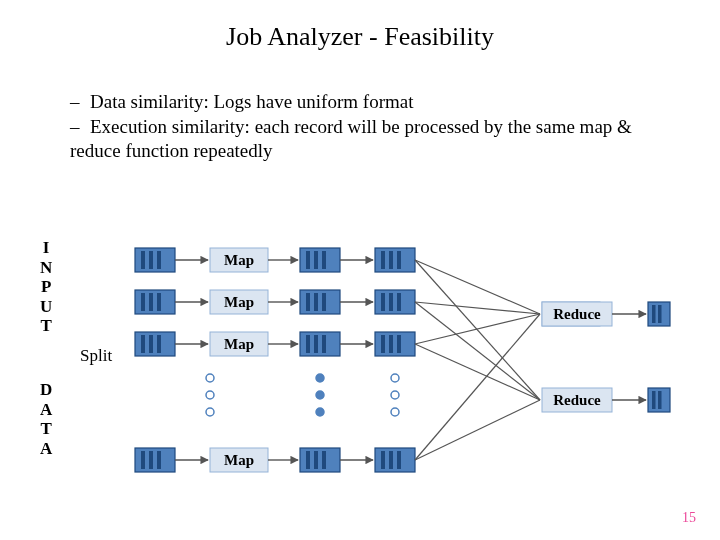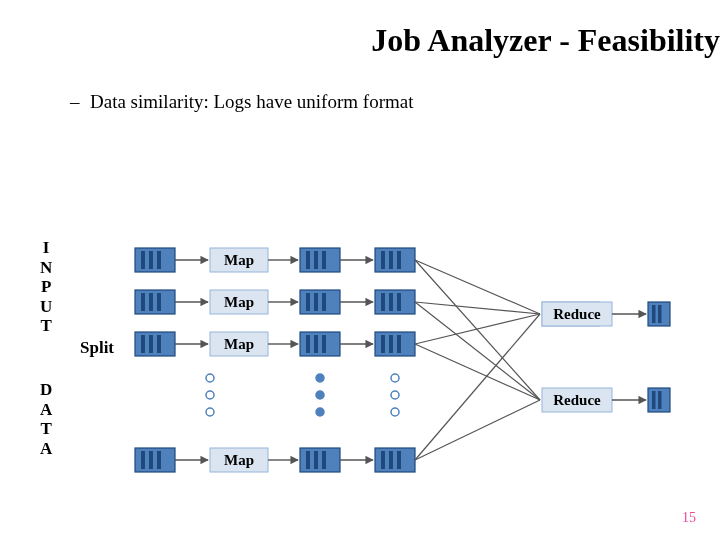--- a/index.html
+++ b/index.html
@@ -1,31 +1,32 @@
 <!DOCTYPE html>
 <html><head>
 <meta charset="utf-8">
 <style>
 html,body{margin:0;padding:0;width:720px;height:540px;background:#fff;font-family:"Times New Roman",Times,serif;color:#000;position:relative}
 svg{position:absolute;top:0;left:0}
-.title{position:absolute;top:22px;left:0;width:720px;text-align:right;font-size:32px;font-weight:bold}
+.title{position:absolute;top:22px;left:0;width:720px;text-align:center;font-size:26px;font-weight:normal}
 .bullets{position:absolute;top:90px;left:70px;width:600px;font-size:19px;line-height:1.3}
 .bullets .dash{display:inline-block;width:20px}
 .input-label{position:absolute;left:40px;top:238px;font-size:17px;font-weight:bold;text-align:center;line-height:1.15}
-.split-label{position:absolute;left:80px;top:338px;font-size:17px;font-weight:bold}
+.split-label{position:absolute;left:80px;top:346px;font-size:17px;font-weight:normal}
 .stage-label{font-size:15px;font-weight:bold;fill:#000}
 .pagenum{position:absolute;right:24px;bottom:14px;font-size:14px;color:#ec4899}
 </style>
 </head>
 <body>
 
 <div class="title">Job Analyzer - Feasibility</div>
 
 <div class="bullets">
   <div><span class="dash">–</span><span>Data similarity: Logs have uniform format</span></div>
+  <div><span class="dash">–</span><span>Execution similarity: each record will be processed by the same map &amp; reduce function repeatedly</span></div>
 </div>
 
 <div class="input-label">I<br>N<br>P<br>U<br>T</div>
 <div class="input-label" style="top:380px">D<br>A<br>T<br>A</div>
 <div class="split-label">Split</div>
 
 <svg width="720" height="540">
 <defs>
   <g id="seg">
     <rect x="0" y="0" width="40" height="24" fill="#4f81bd" stroke="#1f497d" stroke-width="1.2"></rect>

